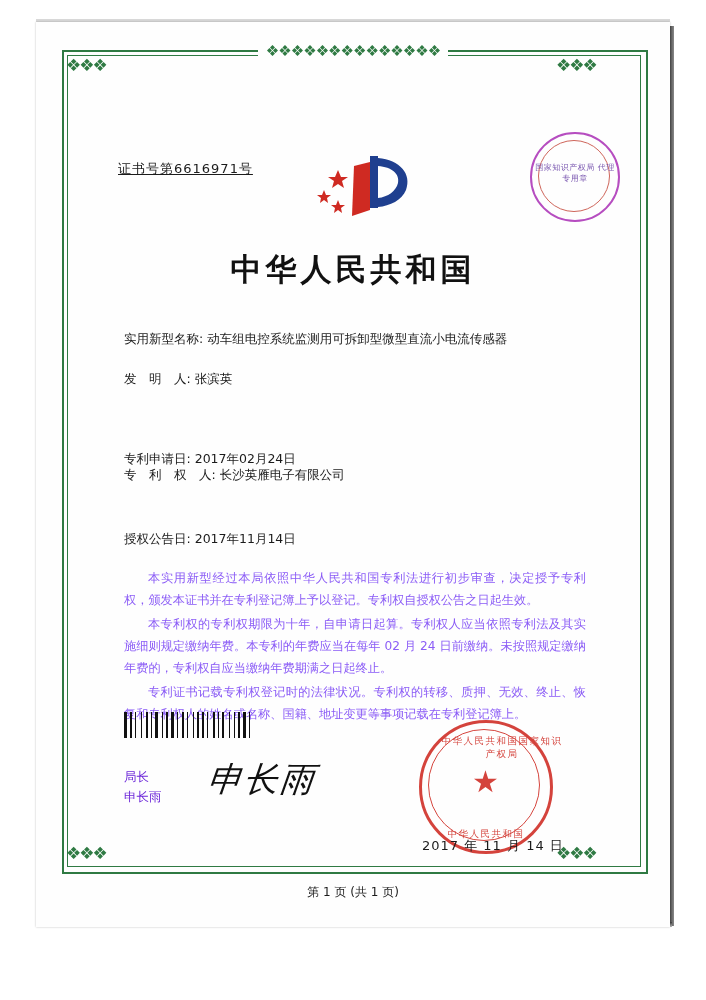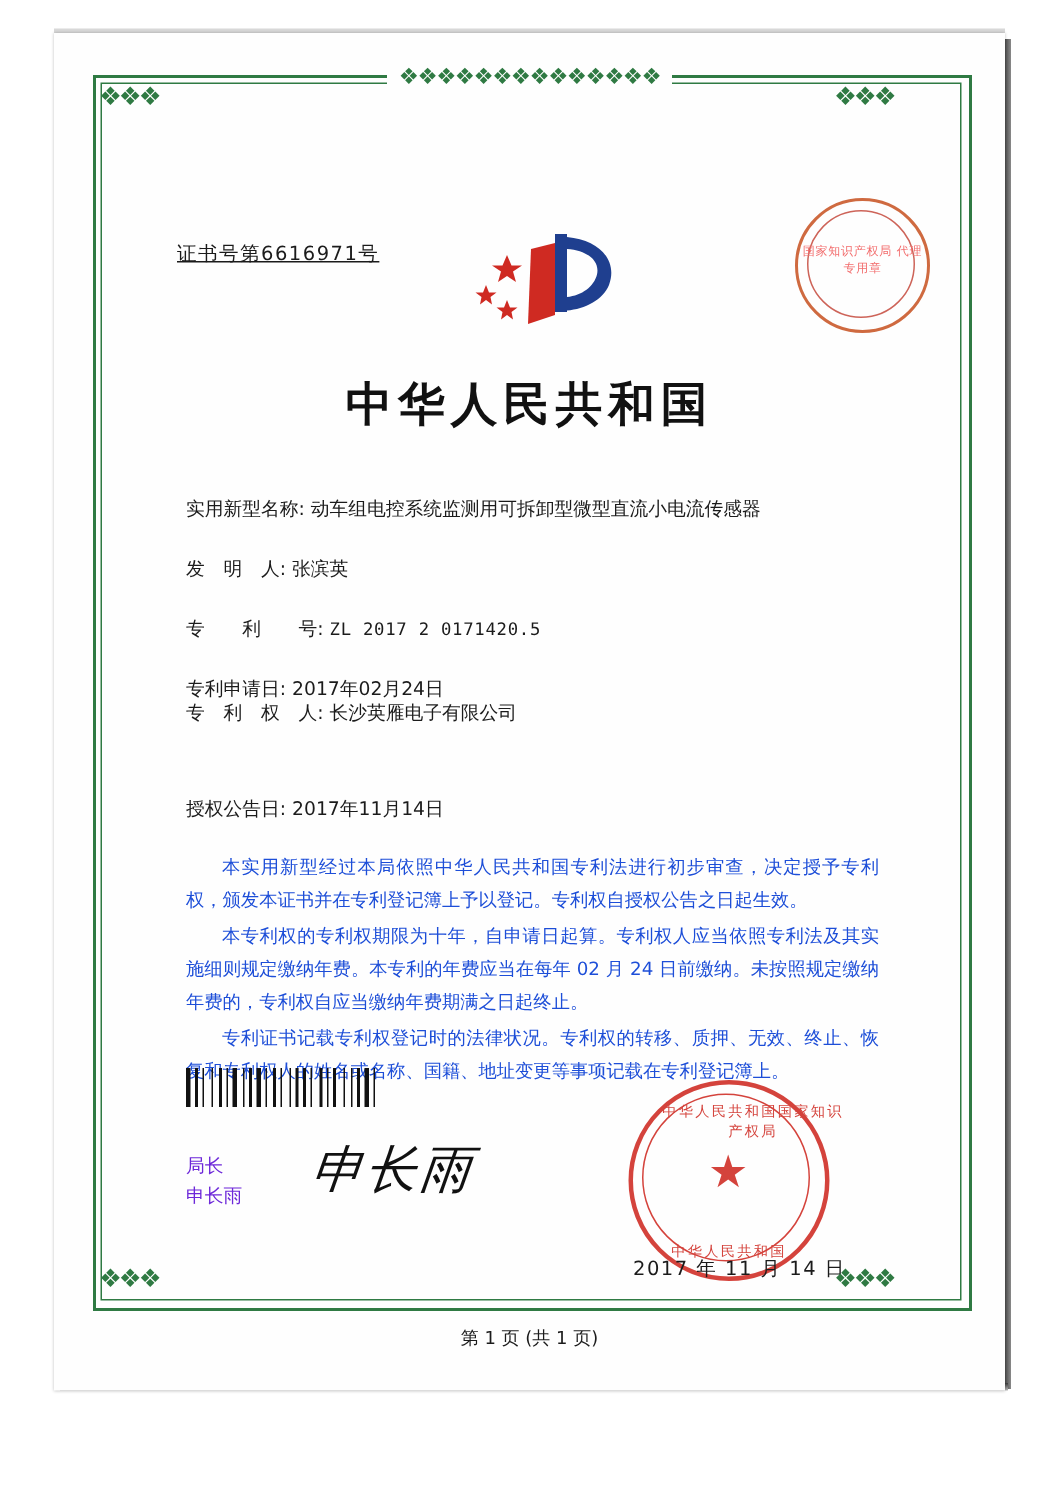--- a/index.html
+++ b/index.html
@@ -121,24 +121,24 @@
     height: 78px;
   }
 
   
   #agency-seal {
     position: absolute;
     left: 494px;
     top: 110px;
     width: 86px;
     height: 86px;
-    border: 2px solid #c2410c;
+    border: 2px solid #a21caf;
     border-radius: 50%;
     opacity: 0.78;
-    color: #ef4444;
+    color: #4c1d95;
   }
   #agency-seal .seal-inner {
     position: absolute;
     left: 6px;
     top: 6px;
     width: 70px;
     height: 70px;
     border: 1px solid #c0392b;
     border-radius: 50%;
   }
@@ -199,21 +199,21 @@
   #row-grantdate { top: 508px; }
 
   
   #body-text {
     position: absolute;
     left: 88px;
     top: 545px;
     width: 462px;
     font-size: 12.2px;
     line-height: 22px;
-    color: #1d4ed8;
+    color: #8b5cf6;
     text-align: justify;
   }
   #body-text p {
     margin: 0 0 2px 0;
     text-indent: 24px;
   }
 
   
   #barcode {
     position: absolute;
@@ -346,24 +346,20 @@
   <div class="field-row" id="row-inventor">
     <span class="field-label">发　明　人:</span>
     <span class="field-value">张滨英</span>
   </div>
 
   <div class="field-row" id="row-name">
     <span class="field-label">实用新型名称:</span>
     <span class="field-value">动车组电控系统监测用可拆卸型微型直流小电流传感器</span>
   </div>
 
-  <div class="field-row" id="row-patentno">
-    <span class="field-label">专　　利　　号:</span>
-    <span class="field-value mono">ZL 2017 2 0171420.5</span>
-  </div>
 
   <div class="field-row" id="row-appdate">
     <span class="field-label">专利申请日:</span>
     <span class="field-value">2017年02月24日</span>
   </div>
 
   <div class="field-row" id="row-owner">
     <span class="field-label">专　利　权　人:</span>
     <span class="field-value">长沙英雁电子有限公司</span>
   </div>

